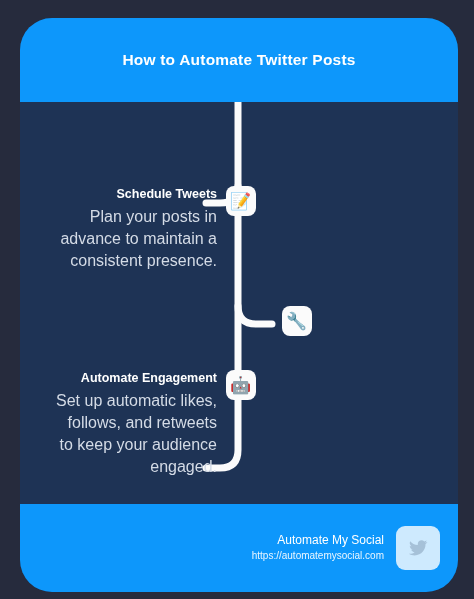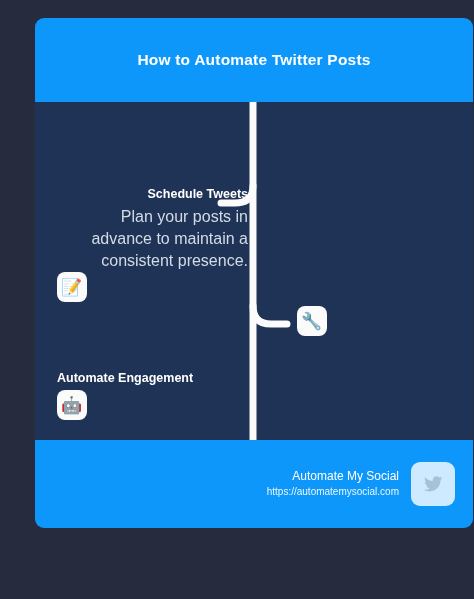--- a/index.html
+++ b/index.html
@@ -9,25 +9,25 @@
   }
   body {
     width: 474px;
     height: 599px;
     font-family: "Liberation Sans", sans-serif;
     -webkit-font-smoothing: antialiased;
     overflow: hidden;
   }
   .poster {
     position: absolute;
-    left: 35px;
+    left: 20px;
     top: 18px;
     width: 438px;
-    height: 510px;
-    border-radius: 9px;
+    height: 574px;
+    border-radius: 32px;
     background: #1e3355;
     overflow: hidden;
   }
   
   .header {
     position: absolute;
     left: 0;
     top: 0;
     width: 100%;
     height: 84px;
@@ -90,21 +90,21 @@
     height: 390px;
     pointer-events: none;
   }
   
   .node {
     position: absolute;
     display: flex;
     align-items: flex-start;
   }
   .node-right { flex-direction: row; }
-  .node-left  { flex-direction: column; }
+  .node-left  { flex-direction: row; margin-left: 14px; }
   .text-block-right { text-align: right; }
   .text-block-left  { text-align: left; }
   .node-title {
     color: #ffffff;
     font-size: 12.5px;
     font-weight: bold;
     line-height: 16px;
     margin: 0 0 4px 0;
     white-space: nowrap;
   }
@@ -162,20 +162,21 @@
     <div class="icon-box">📝</div>
   </div>
 
   <div class="node node-right" id="node-tools">
     <div class="icon-box">🔧</div>
   </div>
 
   <div class="node node-left" id="node-engage">
     <div class="text-block-right">
       <p class="node-title">Automate Engagement</p>
+      <p class="node-desc">Set up automatic likes, follows, and retweets to keep your audience engaged.</p>
     </div>
     <div class="icon-box">🤖</div>
   </div>
 
   <div class="footer">
     <div class="footer-text">
       <div class="footer-brand">Automate My Social</div>
       <div class="footer-url">https://automatemysocial.com</div>
     </div>
     <div class="footer-logo">

